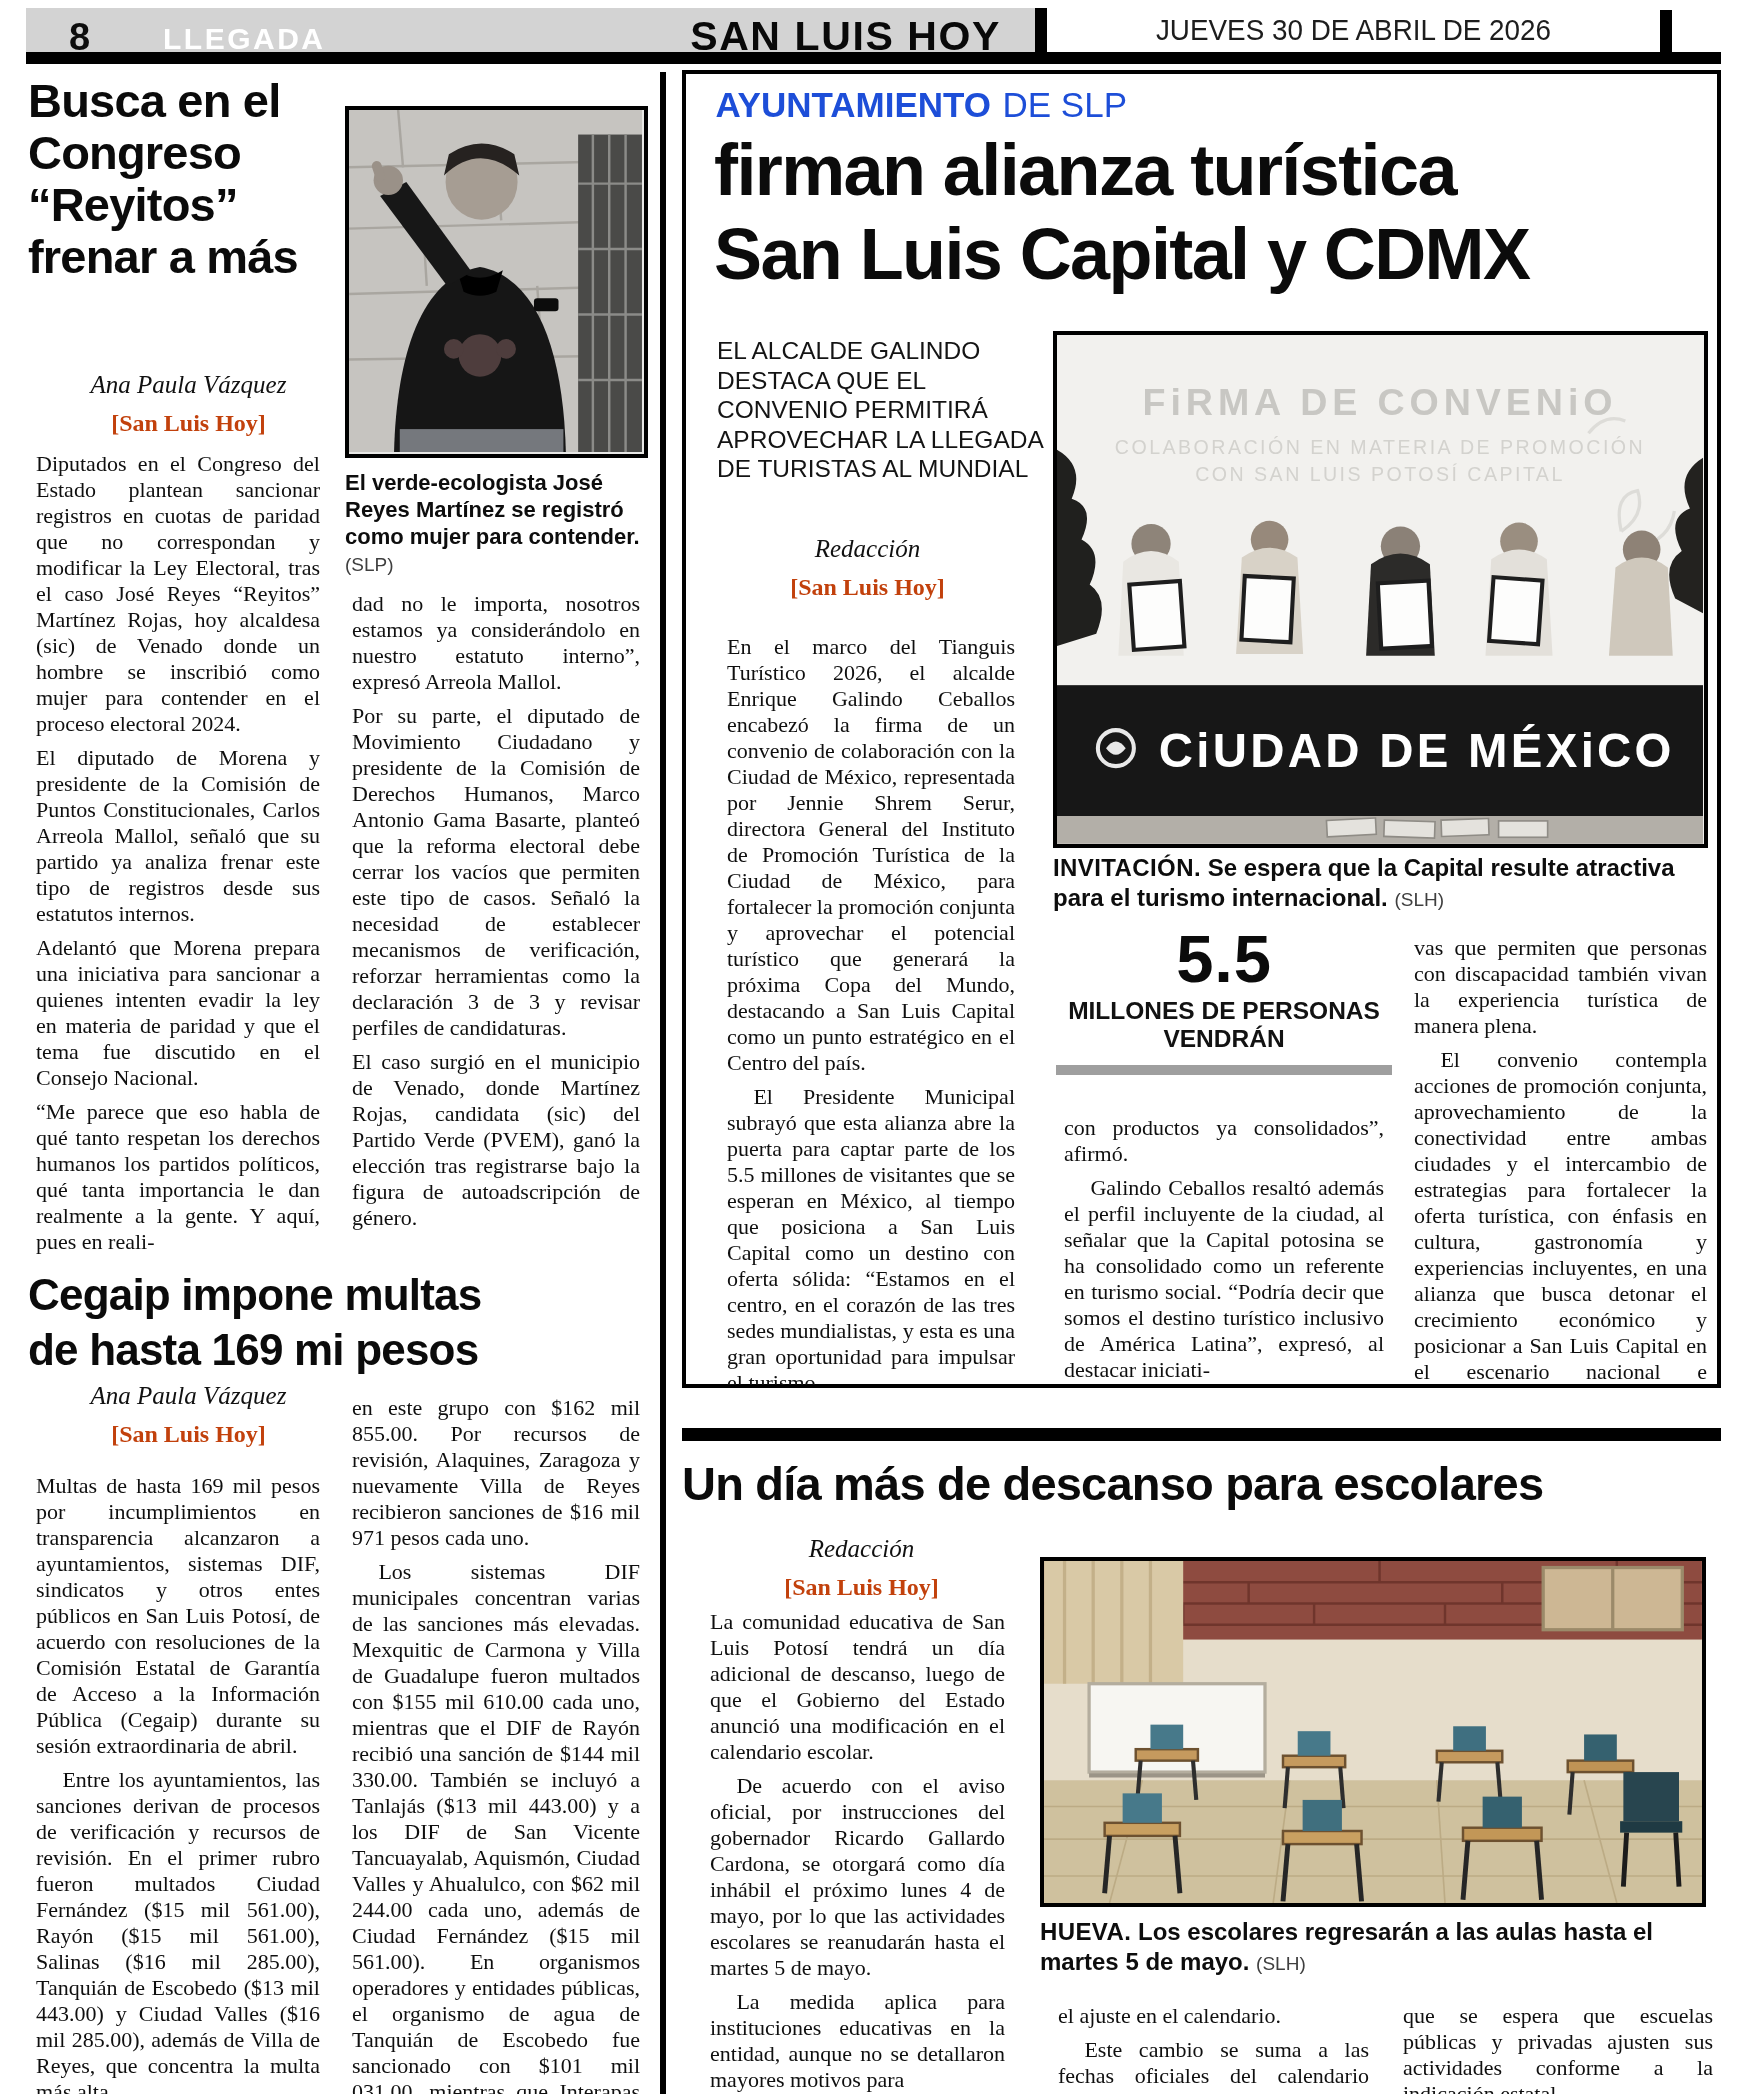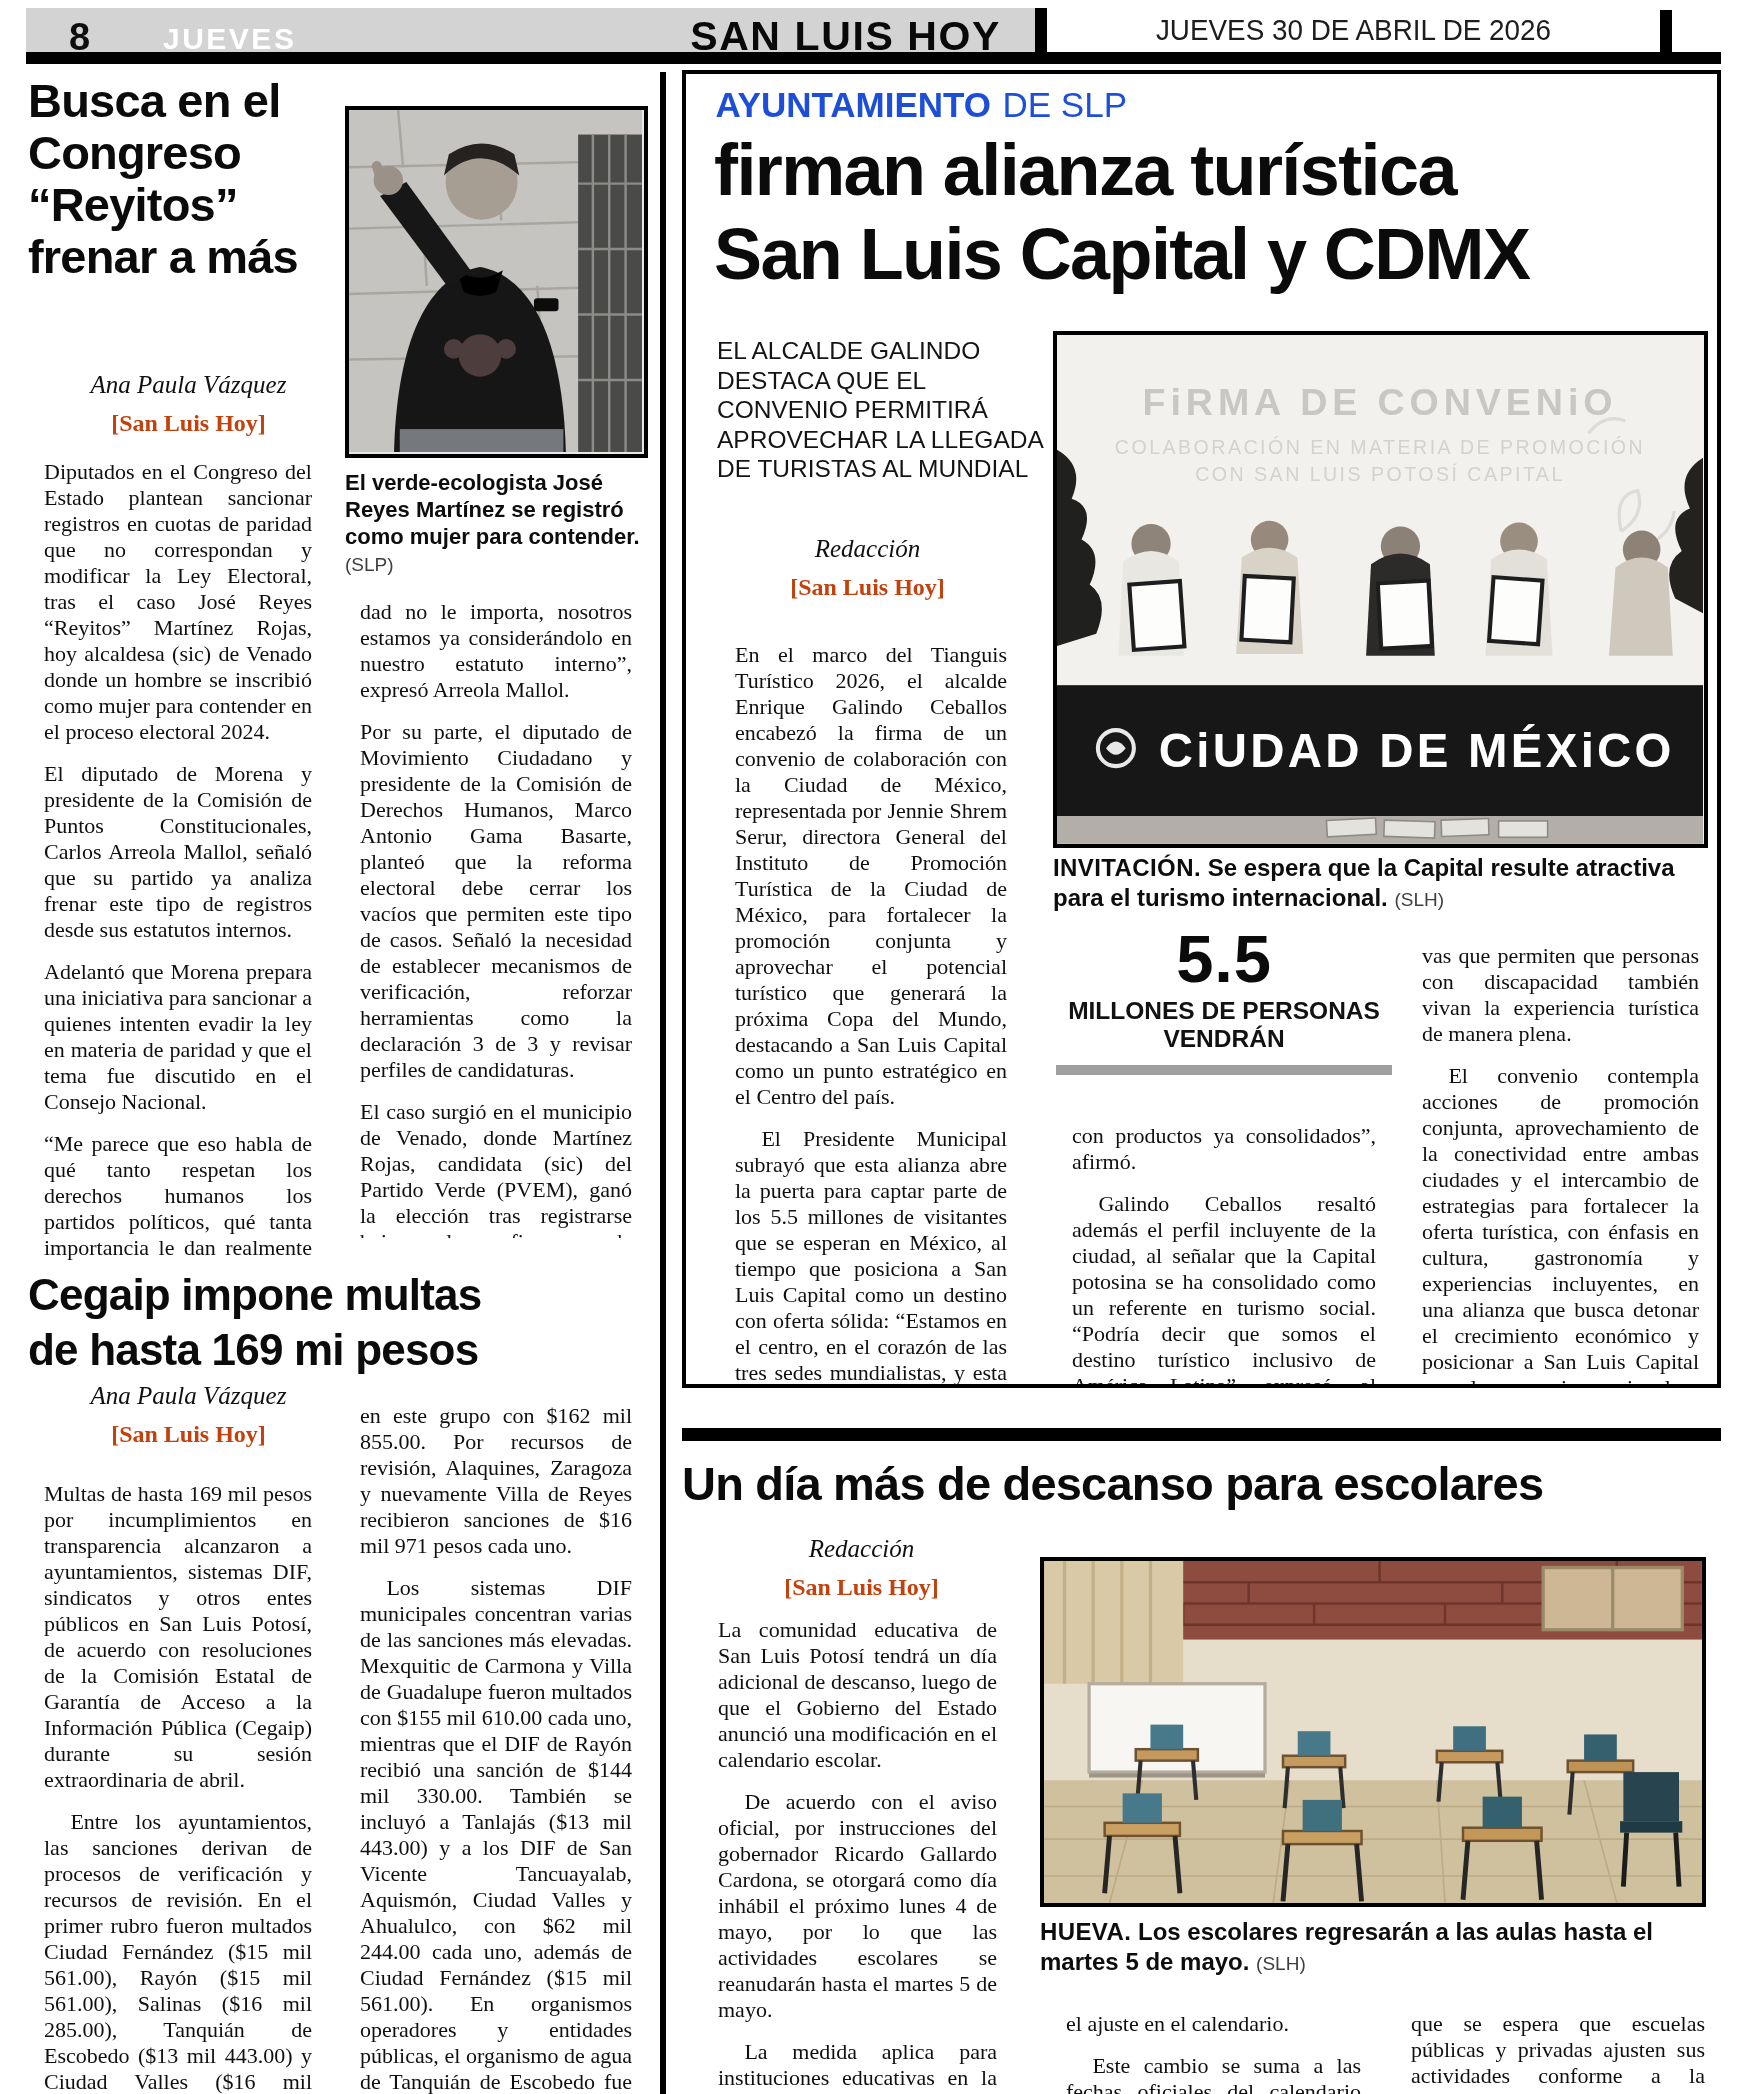--- a/index.html
+++ b/index.html
@@ -21,21 +21,21 @@
   .hdr-tick { left:1660px; top:9.8px; width:11.5px; height:43px; background:#000; }
   .hdr-rule { left:26px; top:52px; width:1695px; height:12.3px; background:#000; }
 
   
   .headline { font-family:"Liberation Sans",sans-serif; font-weight:700; color:#0b0b0b; }
   .hl { display:block; }
   .byline { text-align:center; }
   .by-author { display:block; font:italic 400 25px/1.2 "Liberation Serif",serif; color:#111; }
   .by-outlet { display:block; margin-top:9px; font:700 24px/1.2 "Liberation Serif",serif; color:#c2410c; }
   .body-col { font:22px/26px "Liberation Serif","DejaVu Serif",serif; text-align:justify; color:#0f0f0f; overflow:hidden; }
-  .body-col p { margin:16px; }
+  .body-col p { margin:8px; }
   .ind p { text-indent:1.2em; }
   .ind p.noind { text-indent:0; }
   .photo-frame { border:4.9px solid #000; background:#e8e8e6; overflow:hidden; }
   .caption { font:700 22px/27px "Liberation Sans",sans-serif; color:#0d0d0d; }
   .cap-lead { font-weight:700; letter-spacing:0.4px; }
   .cap-credit { font-weight:400; font-size:19px; color:#3f3f3f; }
 
   
   .a1-headline { left:28px; top:75px; width:352px; font-size:47px; line-height:52px; letter-spacing:-0.8px; }
   .a1-photo { left:345px; top:106px; width:303px; height:352px; }
@@ -81,21 +81,21 @@
   .a4-bcol-left { left:1050px; top:1995px; width:327px; height:106px; }
   .a4-bcol-right { left:1395px; top:1995px; width:326px; height:106px; }
 
   svg { display:block; }
 </style>
 </head>
 <body>
 
 <div class="abs hdr-band">
   <span class="abs hdr-pagenum">8</span>
-  <span class="abs hdr-section">JUEVES</span>
+  <span class="abs hdr-section">LLEGADA</span>
   <span class="abs hdr-masthead">SAN LUIS HOY</span>
 </div>
 <div class="abs hdr-divbar"></div>
 <div class="abs hdr-date">JUEVES 30 DE ABRIL DE 2026</div>
 <div class="abs hdr-tick"></div>
 <div class="abs hdr-rule"></div>
 
 <h1 class="abs headline a1-headline">
   <span class="hl">Busca en el</span>
   <span class="hl">Congreso</span>

